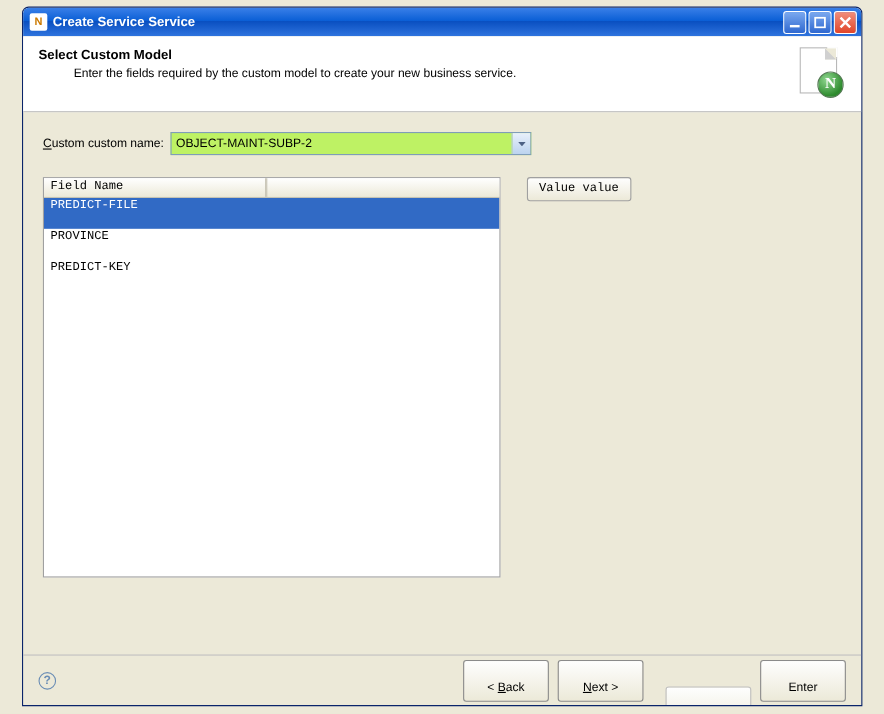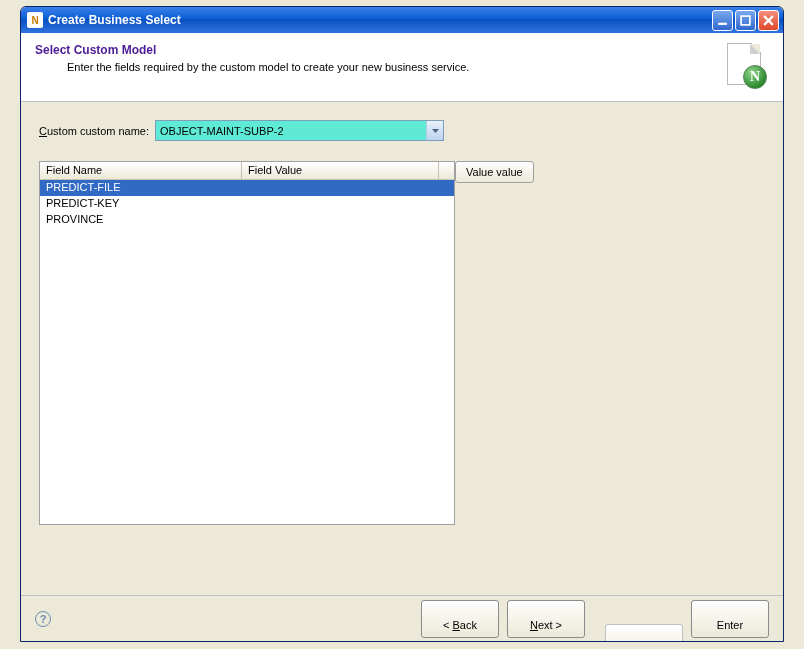--- a/index.html
+++ b/index.html
@@ -73,21 +73,21 @@
     border-bottom: 1px solid #c0c0c0;
     padding: 10px 14px 12px 14px;
     display: flex;
     align-items: flex-start;
     position: relative;
   }
   .header-text { flex: 1; }
   .header-title {
     font-weight: bold;
     font-size: 12px;
-    color: #4c1d95;
+    color: #000000;
     margin-bottom: 4px;
   }
   .header-desc {
     color: #000;
     margin-left: 8px;
     padding-left: 24px;
   }
   .header-icon {
     width: 42px;
     height: 46px;
@@ -159,45 +159,46 @@
     display: flex;
     align-items: center;
     margin-bottom: 20px;
   }
   .form-label {
     margin-right: 6px;
     color: #000;
   }
   .form-label .ul { text-decoration: underline; }
   .combo {
-    width: 289px;
+    width: 328px;
     height: 21px;
     border: 1px solid #7f9db9;
-    background: #5eead4;
+    background: #bef264;
     display: flex;
     align-items: center;
     position: relative;
     padding-left: 4px;
   }
   .combo-text { flex: 1; color: #000; }
   .combo-btn {
     width: 17px;
     height: 19px;
     background: linear-gradient(to bottom, #e8f0fb, #bcd3ef);
     border-left: 1px solid #b6c8e0;
     display: flex;
     align-items: center;
     justify-content: center;
   }
   .combo-btn svg { width: 7px; height: 4px; }
 
   .table-area {
     display: flex;
     align-items: flex-start;
-    gap: 0;
+    gap: 24px;
+    font-family: Liberation Mono, monospace;
   }
   .grid {
     width: 416px;
     border: 1px solid #a0a0a0;
     background: #fff;
   }
   .grid-header {
     display: flex;
     background: linear-gradient(to bottom, #ffffff, #ece9d8);
     border-bottom: 1px solid #c6c3b3;
@@ -216,21 +217,21 @@
     border-right: none;
     padding: 0;
     border-left: 1px solid #c6c3b3;
   }
   .grid-body {
     height: 344px;
     overflow: hidden;
   }
   .grid-row {
     display: flex;
-    height: 16px;
+    height: 28px;
     line-height: 15px;
   }
   .grid-row .cell {
     padding: 0 6px;
     color: #000;
     overflow: hidden;
     white-space: nowrap;
   }
   .grid-row .cell.name { width: 202px; }
   .grid-row .cell.value { flex: 1; }
@@ -292,21 +293,21 @@
   }
   .wiz-btn .ul { text-decoration: underline; }
 </style>
 </head>
 <body>
 
 <div class="window">
 
   <div class="titlebar">
     <span class="app-icon">N</span>
-    <span>Create Business Select</span>
+    <span>Create Service Service</span>
     <span class="spacer"></span>
     <span class="tbtn min">
       <svg viewBox="0 0 10 10">
           <rect x="1" y="7" width="8" height="2" fill="#fff"></rect>
         </svg>
     </span>
     <span class="tbtn max">
       <svg viewBox="0 0 10 10">
           <rect x="1" y="1" width="8" height="8" fill="none" stroke="#fff" stroke-width="1.5"></rect>
         </svg>
@@ -342,34 +343,33 @@
               <path d="M0 0 L3.5 4 L7 0 Z" fill="#4d6185"></path>
             </svg>
         </span>
       </div>
     </div>
 
     <div class="table-area">
       <div class="grid">
         <div class="grid-header">
           <div class="col name">Field Name</div>
-          <div class="col value">Field Value</div>
           <div class="col spacer-col"></div>
         </div>
         <div class="grid-body">
           <div class="grid-row selected">
             <div class="cell name">PREDICT-FILE</div>
             <div class="cell value"></div>
           </div>
           <div class="grid-row">
-            <div class="cell name">PREDICT-KEY</div>
+            <div class="cell name">PROVINCE</div>
             <div class="cell value"></div>
           </div>
           <div class="grid-row">
-            <div class="cell name">PROVINCE</div>
+            <div class="cell name">PREDICT-KEY</div>
             <div class="cell value"></div>
           </div>
           <div class="grid-row">
               <div class="cell name"></div>
               <div class="cell value"></div>
             </div>
           <div class="grid-row">
               <div class="cell name"></div>
               <div class="cell value"></div>
             </div>

